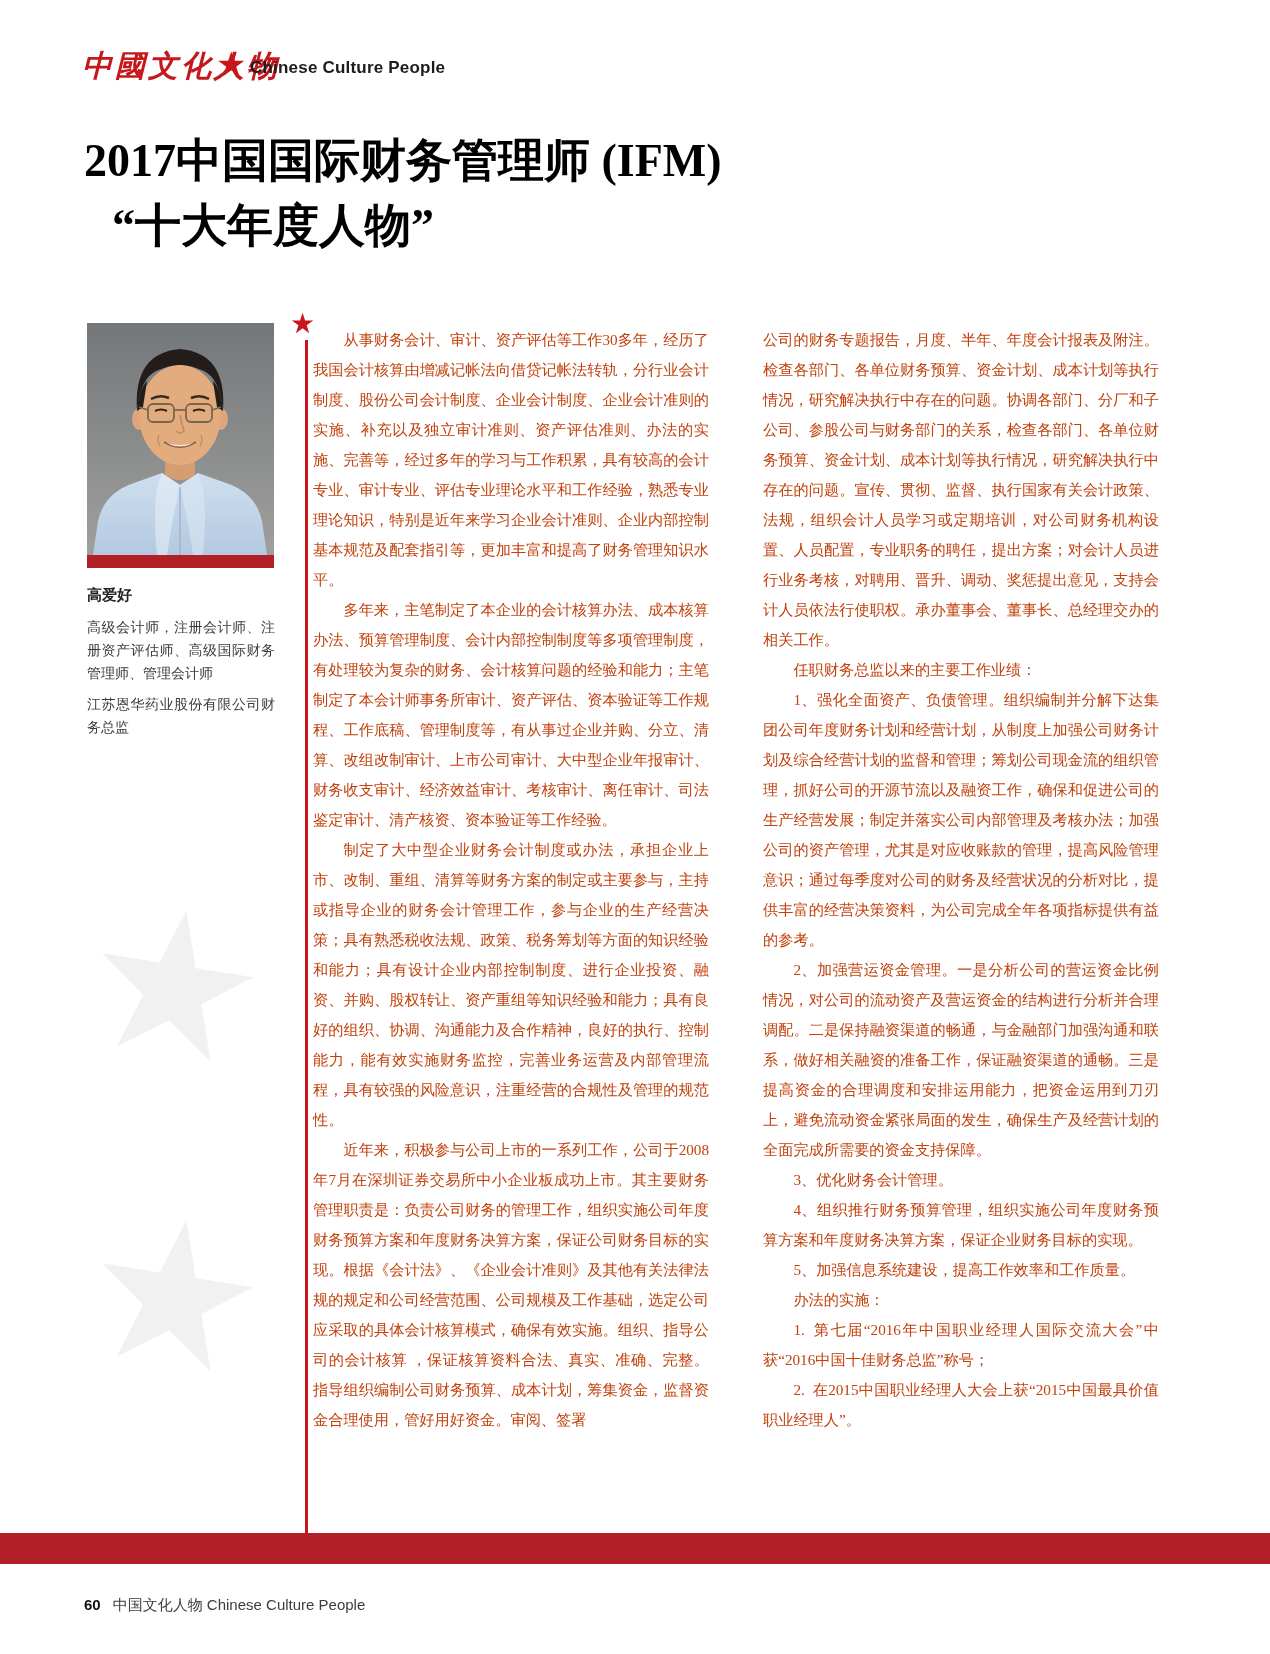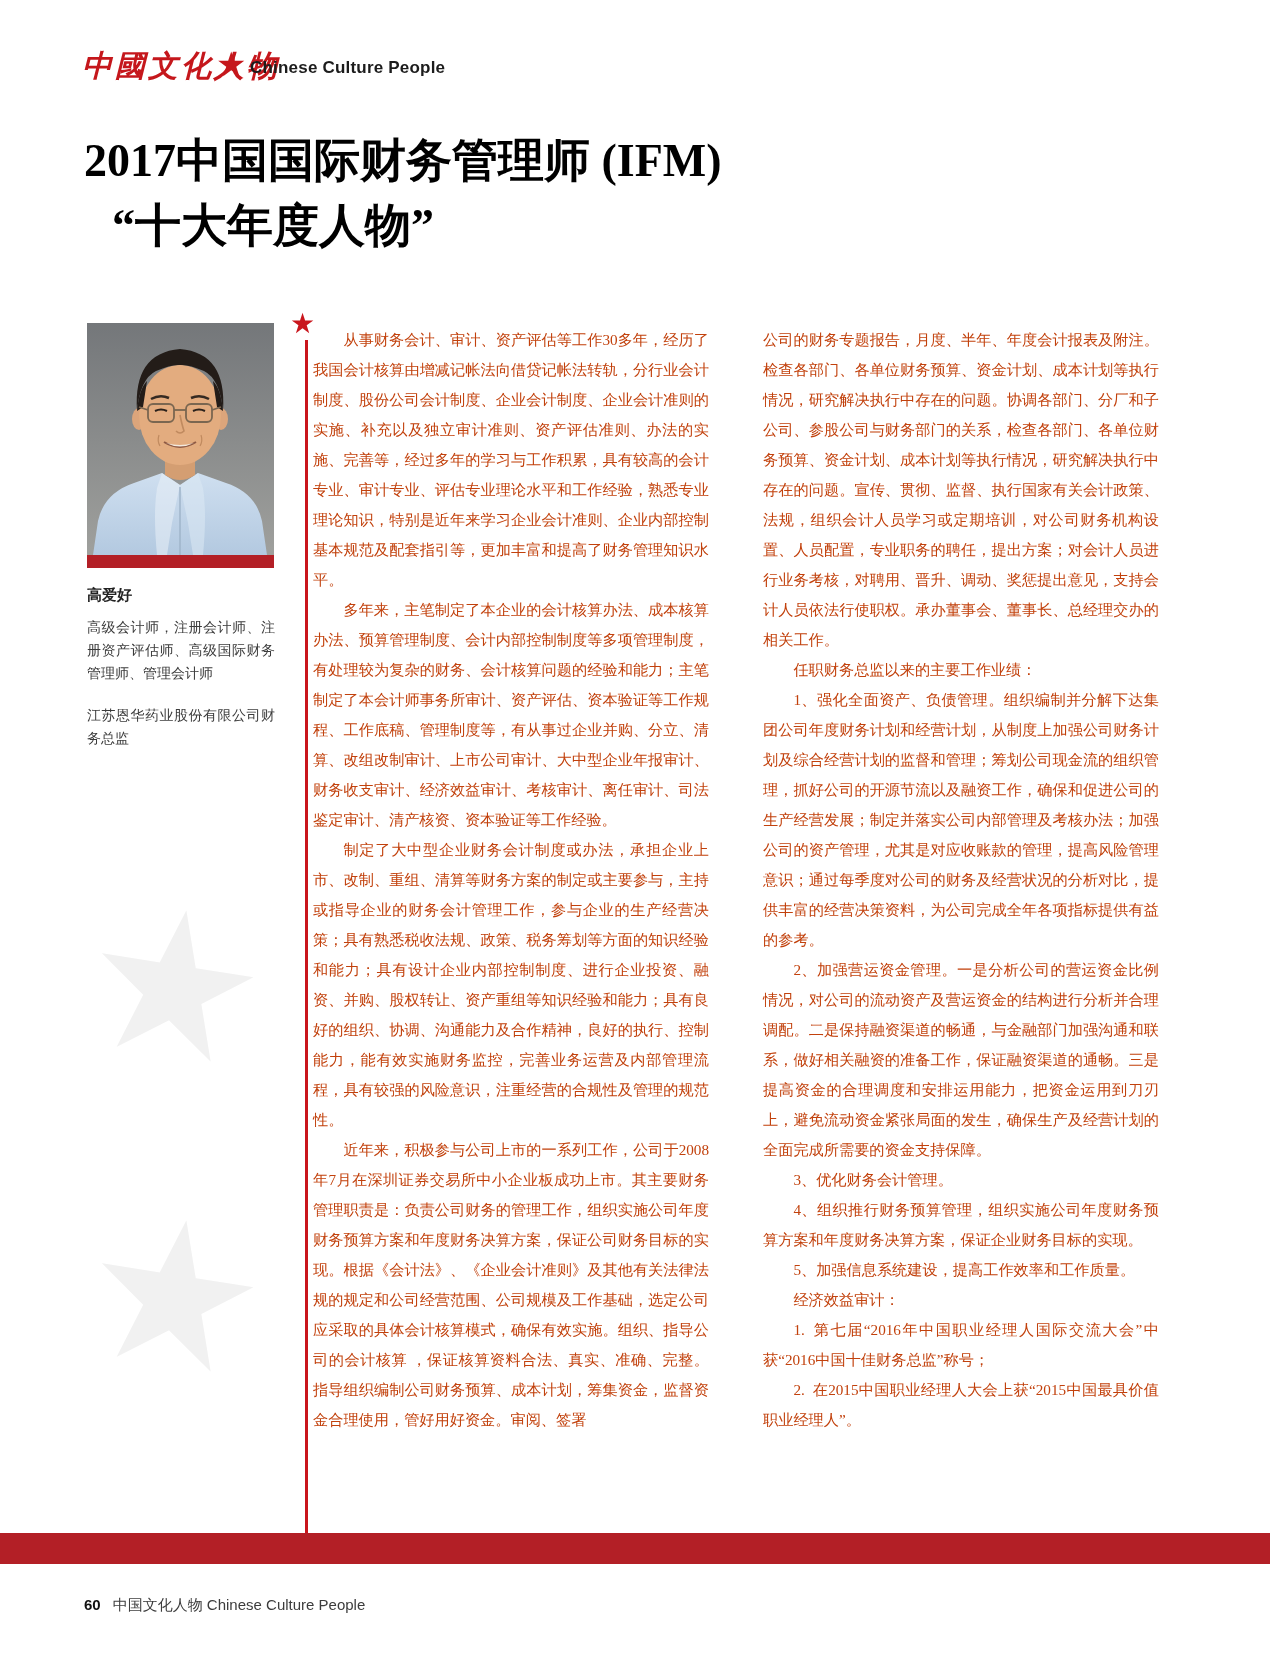--- a/index.html
+++ b/index.html
@@ -44,21 +44,21 @@
   .photo{position:absolute;left:87px;top:323px;width:187px;height:232px;}
   .photo-bar{position:absolute;left:87px;top:555px;width:187px;height:13px;background:#b31f26;}
 
   
   .caption{
     position:absolute;left:87px;top:583px;width:188px;
     font-family:"Liberation Sans", sans-serif;color:#3b3b3b;
     font-size:14px;line-height:23px;text-align:justify;
   }
   .caption .name{font-size:15px;font-weight:bold;color:#222;margin:0 0 10px 0;}
-  .caption .creds{margin:0 0 19px 0;}
+  .caption .creds{margin:0 0 8px 0;}
   .caption .pos{margin:0;}
 
   
   .div-star{
     position:absolute;left:290px;top:310px;font-size:28px;line-height:28px;
     color:#c9161d;font-family:"DejaVu Sans", sans-serif;
   }
   .div-rule{position:absolute;left:305px;top:340px;width:3px;height:1193px;background:#c9161d;}
 
   
@@ -165,21 +165,21 @@
   </div>
 
   <div class="body-col" id="col2">
     <p class="cont">公司的财务专题报告，月度、半年、年度会计报表及附注。检查各部门、各单位财务预算、资金计划、成本计划等执行情况，研究解决执行中存在的问题。协调各部门、分厂和子公司、参股公司与财务部门的关系，检查各部门、各单位财务预算、资金计划、成本计划等执行情况，研究解决执行中存在的问题。宣传、贯彻、监督、执行国家有关会计政策、法规，组织会计人员学习或定期培训，对公司财务机构设置、人员配置，专业职务的聘任，提出方案；对会计人员进行业务考核，对聘用、晋升、调动、奖惩提出意见，支持会计人员依法行使职权。承办董事会、董事长、总经理交办的相关工作。</p>
     <p>任职财务总监以来的主要工作业绩：</p>
     <p>1、强化全面资产、负债管理。组织编制并分解下达集团公司年度财务计划和经营计划，从制度上加强公司财务计划及综合经营计划的监督和管理；筹划公司现金流的组织管理，抓好公司的开源节流以及融资工作，确保和促进公司的生产经营发展；制定并落实公司内部管理及考核办法；加强公司的资产管理，尤其是对应收账款的管理，提高风险管理意识；通过每季度对公司的财务及经营状况的分析对比，提供丰富的经营决策资料，为公司完成全年各项指标提供有益的参考。</p>
     <p>2、加强营运资金管理。一是分析公司的营运资金比例情况，对公司的流动资产及营运资金的结构进行分析并合理调配。二是保持融资渠道的畅通，与金融部门加强沟通和联系，做好相关融资的准备工作，保证融资渠道的通畅。三是提高资金的合理调度和安排运用能力，把资金运用到刀刃上，避免流动资金紧张局面的发生，确保生产及经营计划的全面完成所需要的资金支持保障。</p>
     <p>3、优化财务会计管理。</p>
     <p>4、组织推行财务预算管理，组织实施公司年度财务预算方案和年度财务决算方案，保证企业财务目标的实现。</p>
     <p>5、加强信息系统建设，提高工作效率和工作质量。</p>
-    <p>经济效益审计：</p>
+    <p>办法的实施：</p>
     <p>1. 第七届“2016年中国职业经理人国际交流大会”中获“2016中国十佳财务总监”称号；</p>
     <p>2. 在2015中国职业经理人大会上获“2015中国最具价值职业经理人”。</p>
   </div>
 
   <div class="band"></div>
   <div class="footer">
     <span class="pg">60</span><span>中国文化人物 Chinese Culture People</span>
   </div>
 
 </div>

